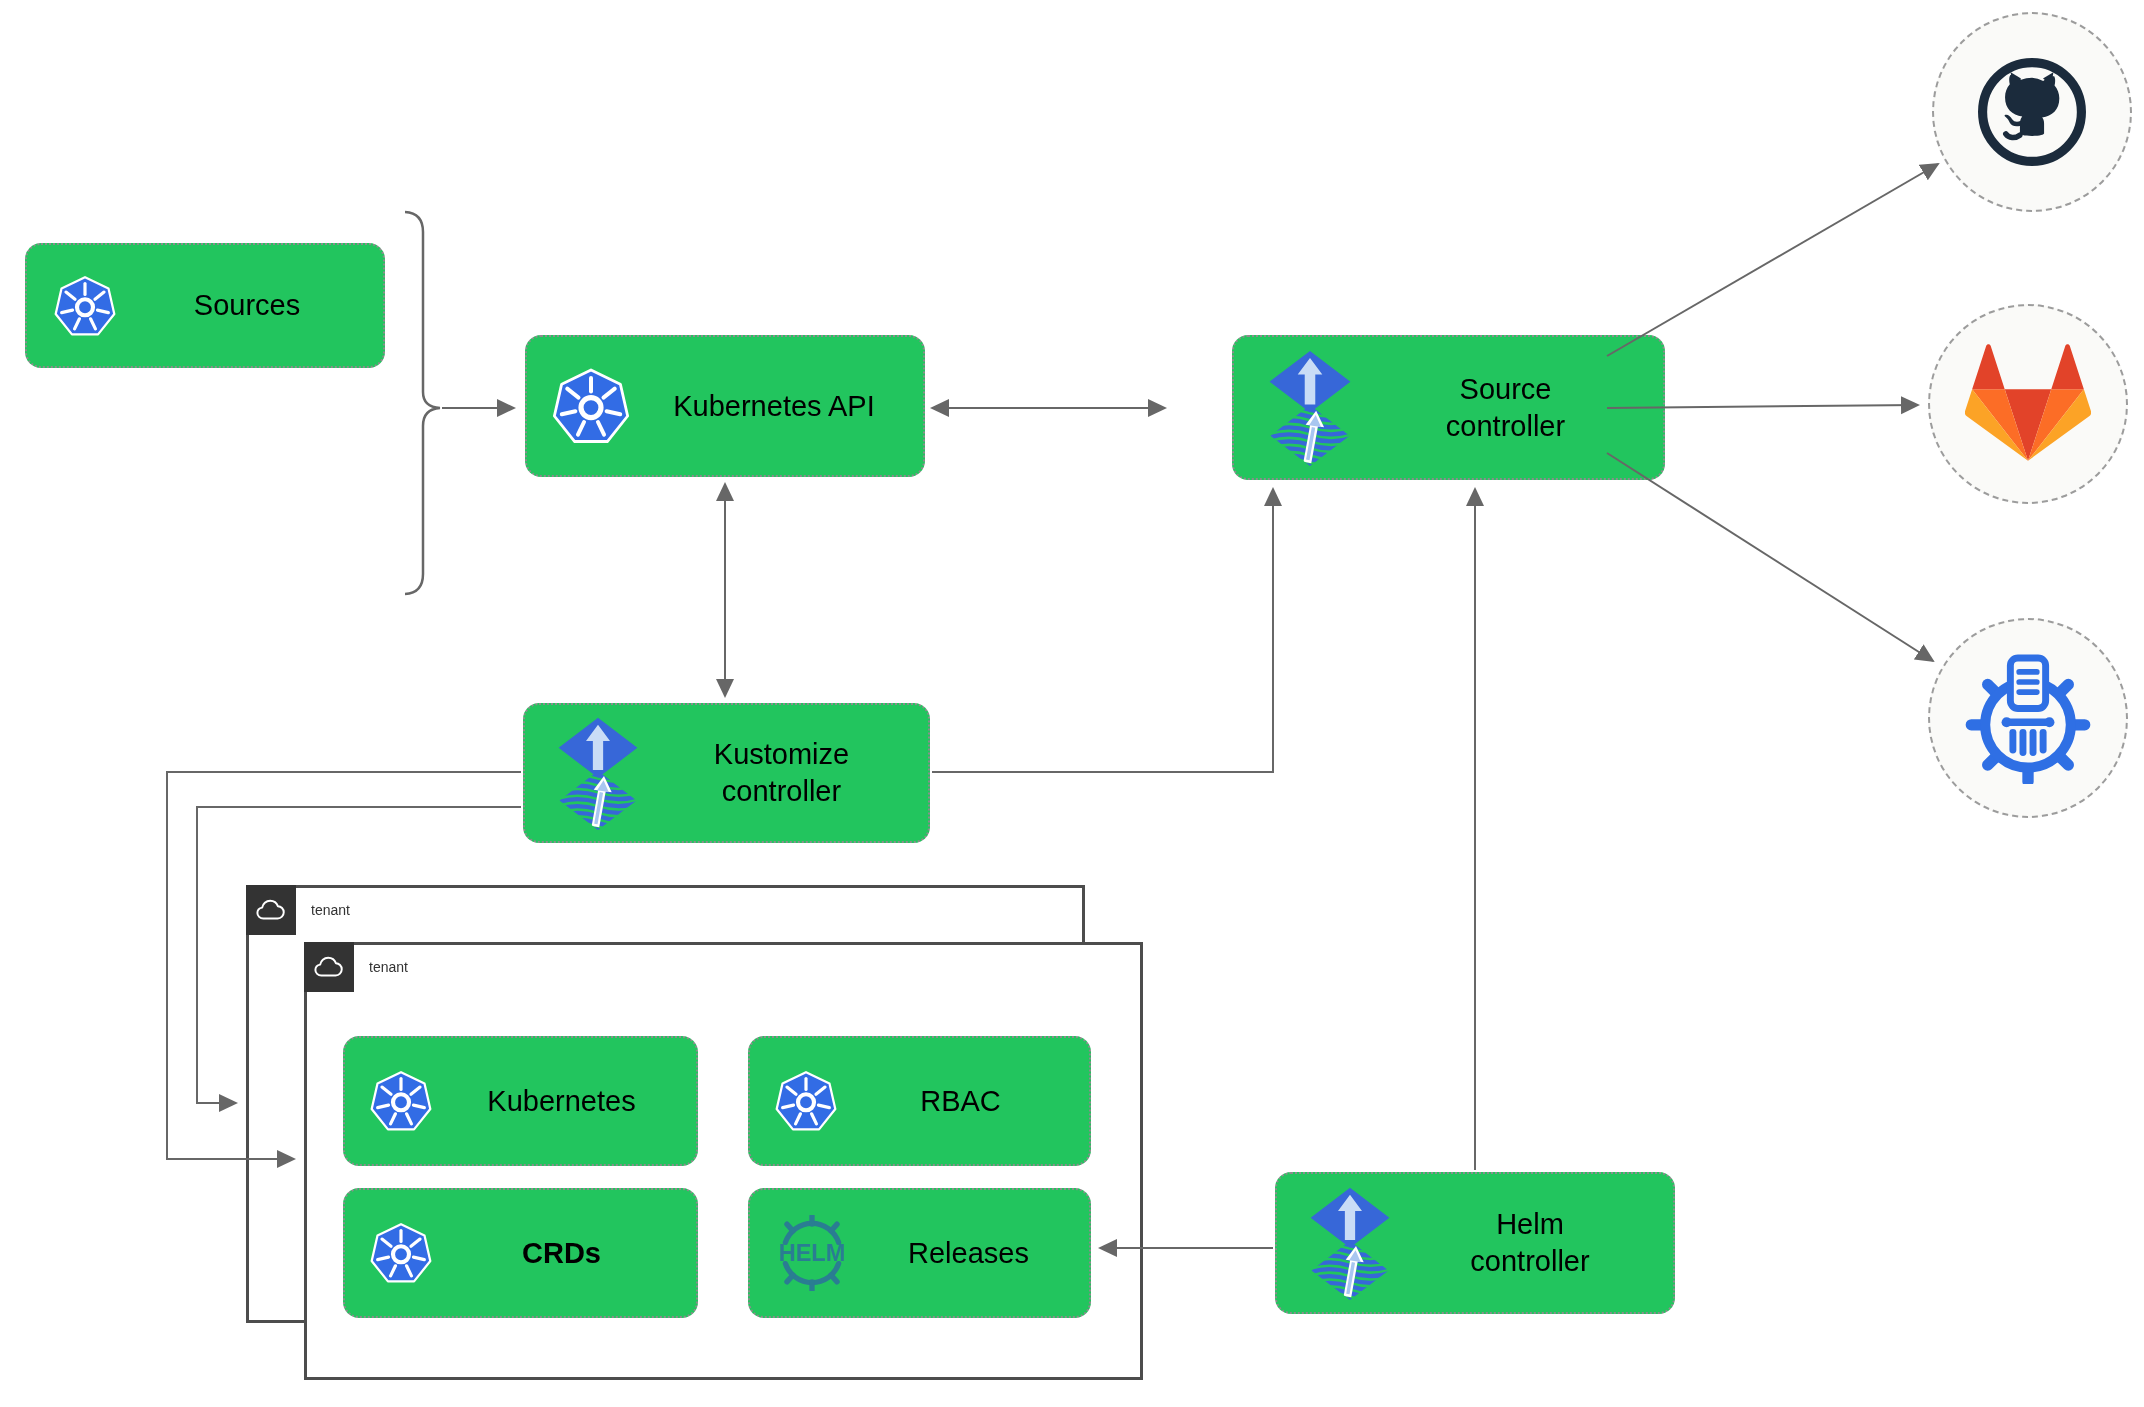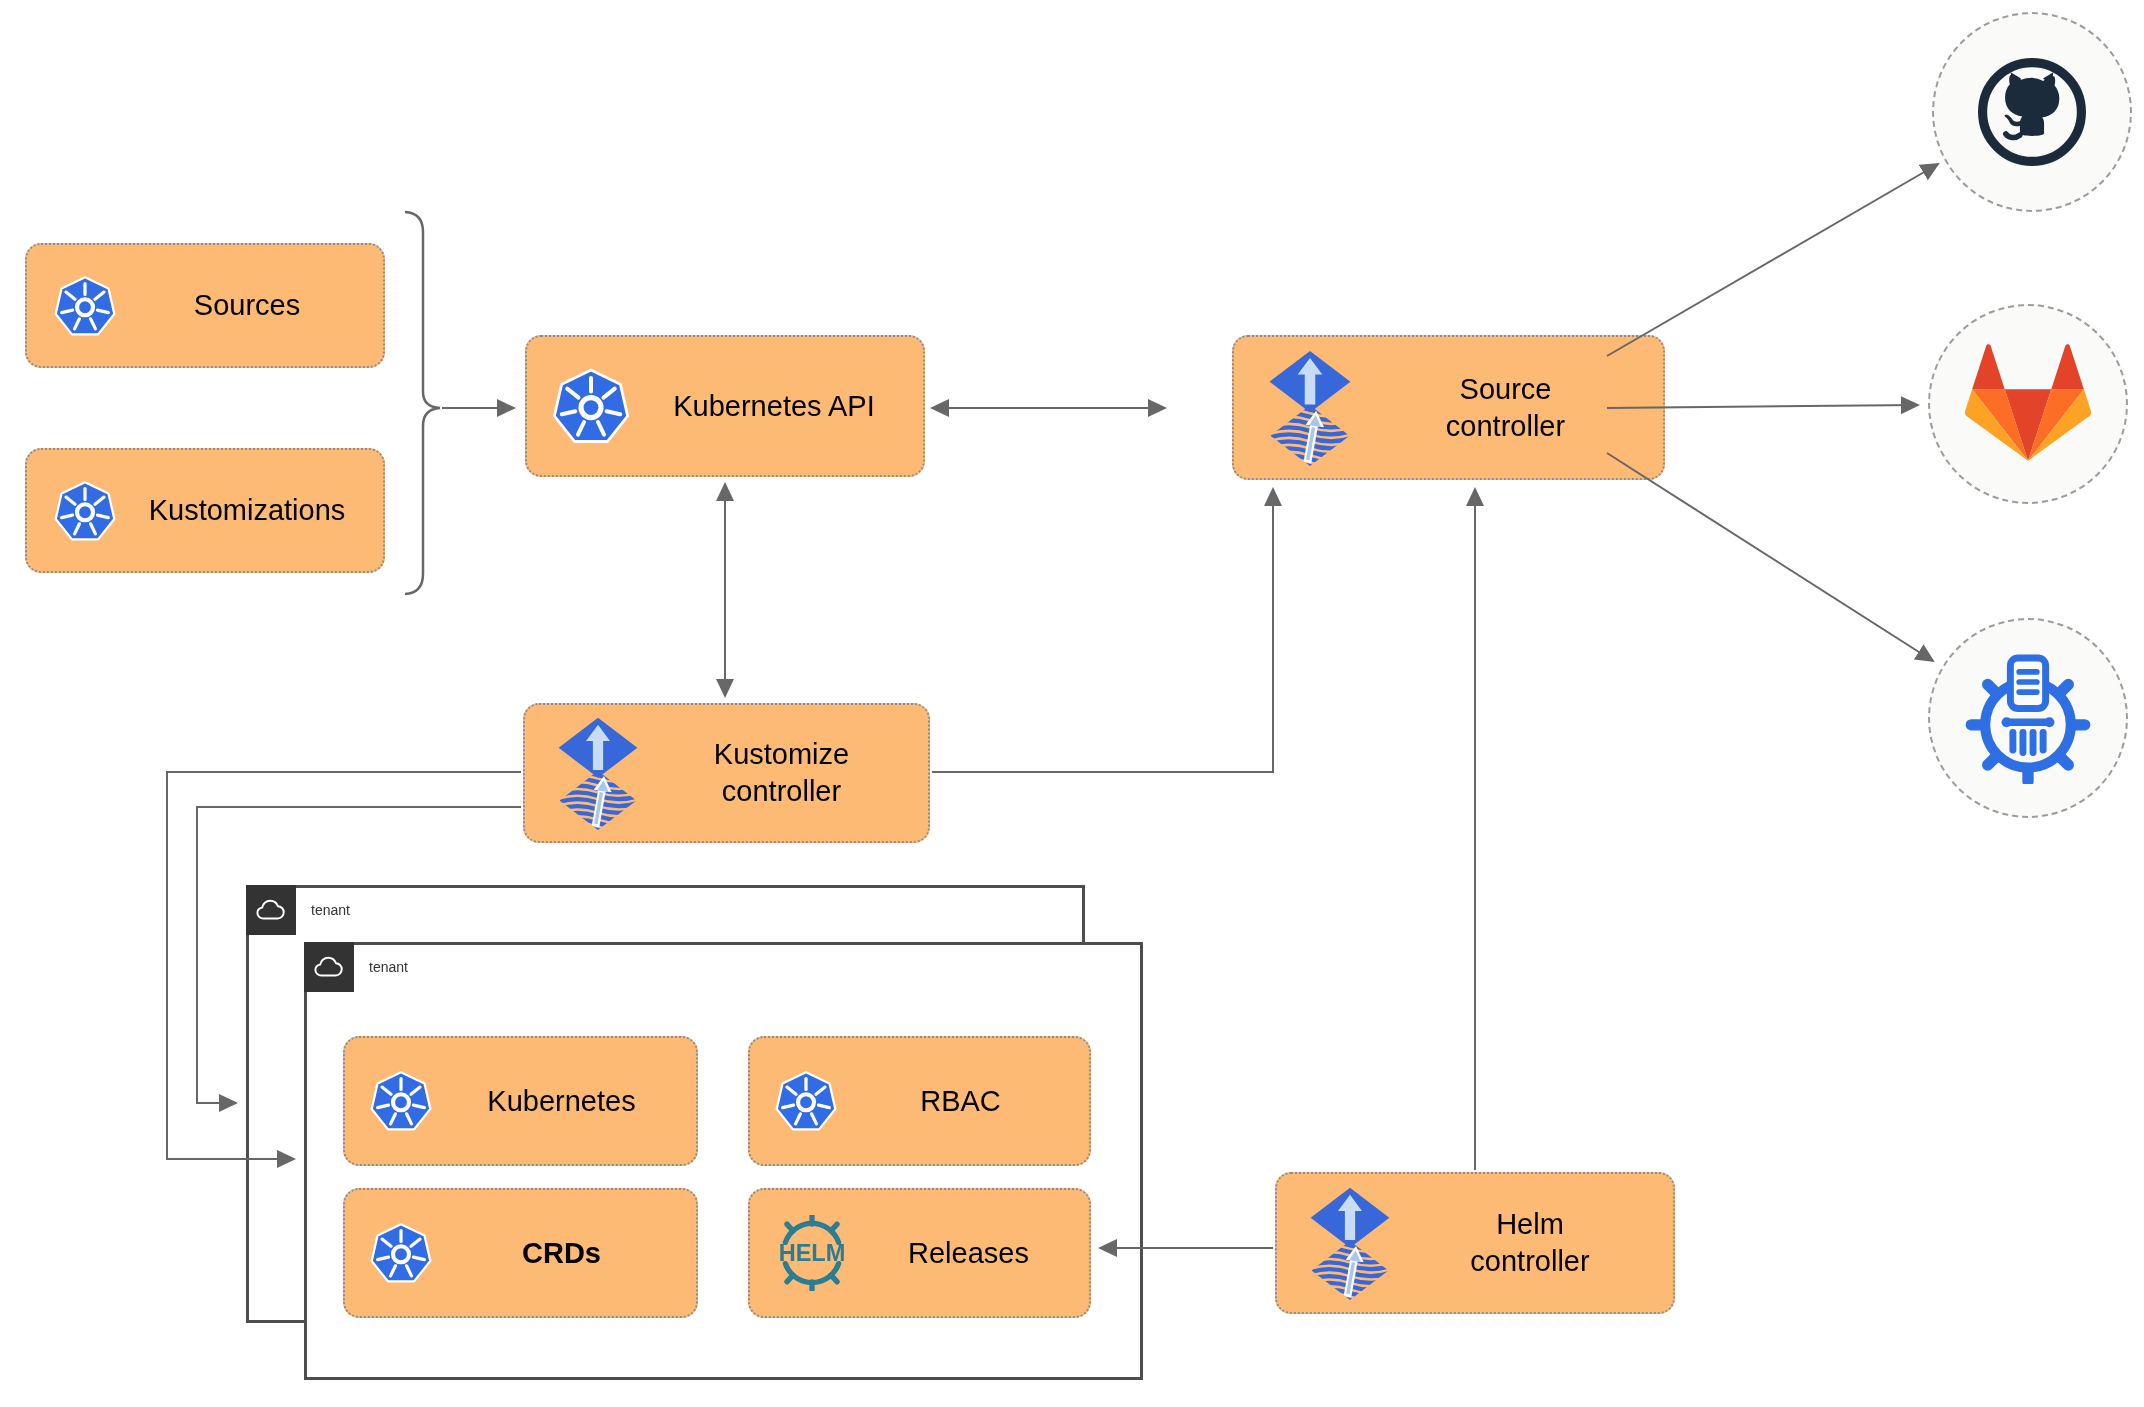--- a/index.html
+++ b/index.html
@@ -3,21 +3,21 @@
 <meta charset="utf-8">
 <style>
   html,body{margin:0;padding:0;background:#ffffff;}
   .canvas{
     position:relative;width:2144px;height:1407px;background:#ffffff;
     font-family:"Liberation Sans","DejaVu Sans",sans-serif;overflow:hidden;
   }
   
   .node{
     position:absolute;display:flex;align-items:center;
-    background:#fdba74;border:2px dotted #8c8c8c;border-radius:16px;
+    background:#22c55e;border:2px dotted #8c8c8c;border-radius:16px;
     box-sizing:border-box;
   }
   .node-icon{flex:0 0 auto;}
   .node-label{
     flex:1;text-align:center;font-size:29px;line-height:1.26;color:#000;
     white-space:pre-line;padding:0 12px 0 6px;
   }
   
   .tenant{
     position:absolute;background:#ffffff;border:3px solid #4d4d4d;box-sizing:border-box;
@@ -142,26 +142,20 @@
     </defs>
   </svg>
 
   <div class="node" style="left:25px;top:243px;width:360px;height:125px;">
     <svg class="node-icon" width="64" height="64" style="margin-left:26px;">
         <use href="#sym-k8s"></use>
       </svg>
     <div class="node-label">Sources</div>
   </div>
 
-  <div class="node" style="left:25px;top:448px;width:360px;height:125px;">
-    <svg class="node-icon" width="64" height="64" style="margin-left:26px;">
-        <use href="#sym-k8s"></use>
-      </svg>
-    <div class="node-label">Kustomizations</div>
-  </div>
 
   <div class="node" style="left:525px;top:335px;width:400px;height:142px;">
     <svg class="node-icon" width="80" height="80" style="margin-left:24px;">
         <use href="#sym-k8s"></use>
       </svg>
     <div class="node-label">Kubernetes API</div>
   </div>
 
   <div class="node" style="left:1232px;top:335px;width:433px;height:145px;">
     <svg class="node-icon" width="88" height="116" style="margin-left:32px;">

